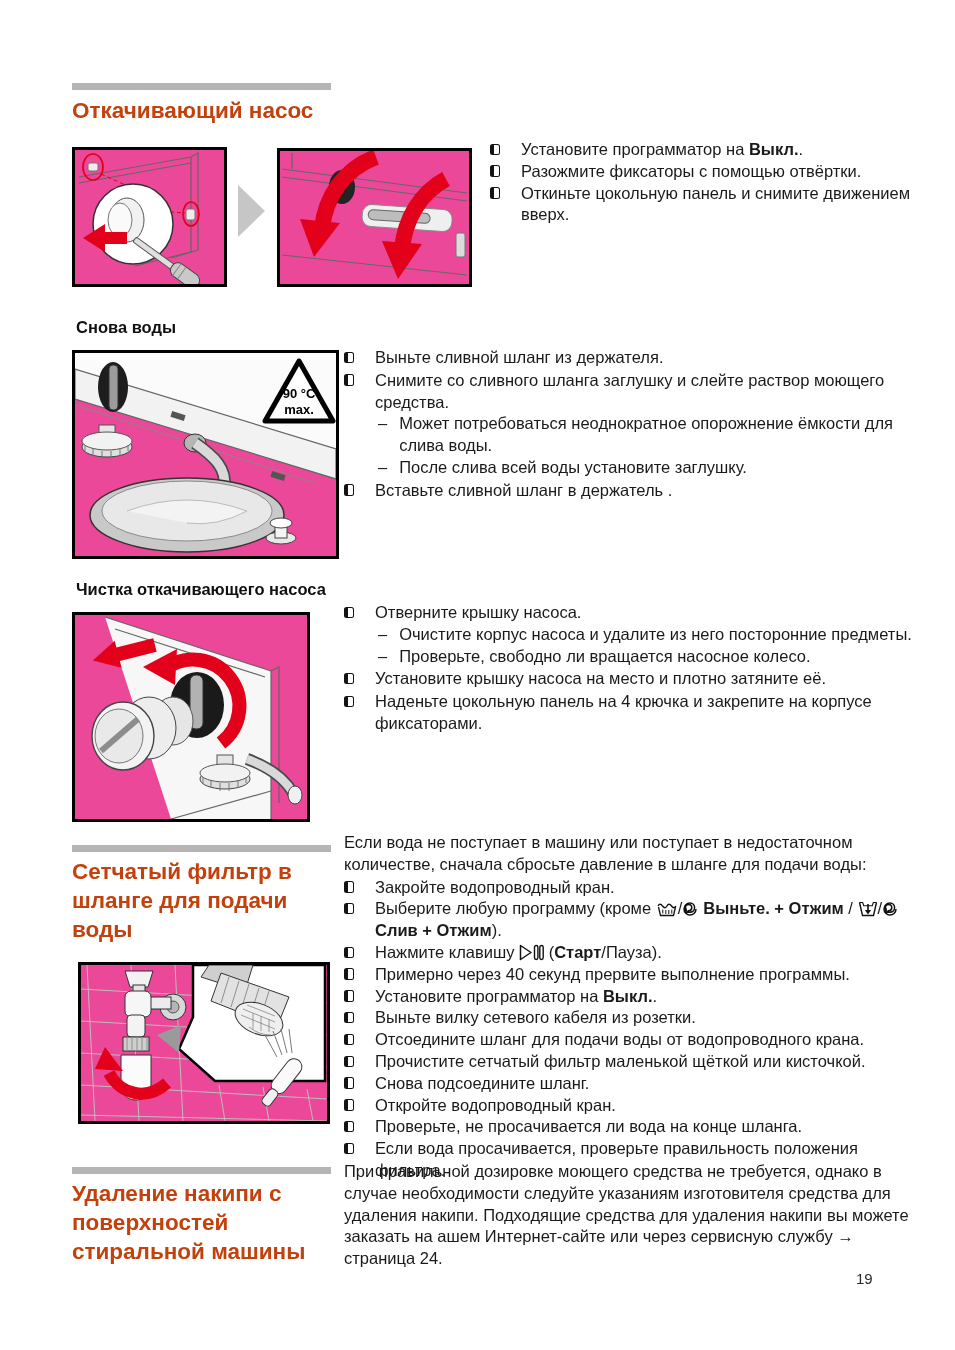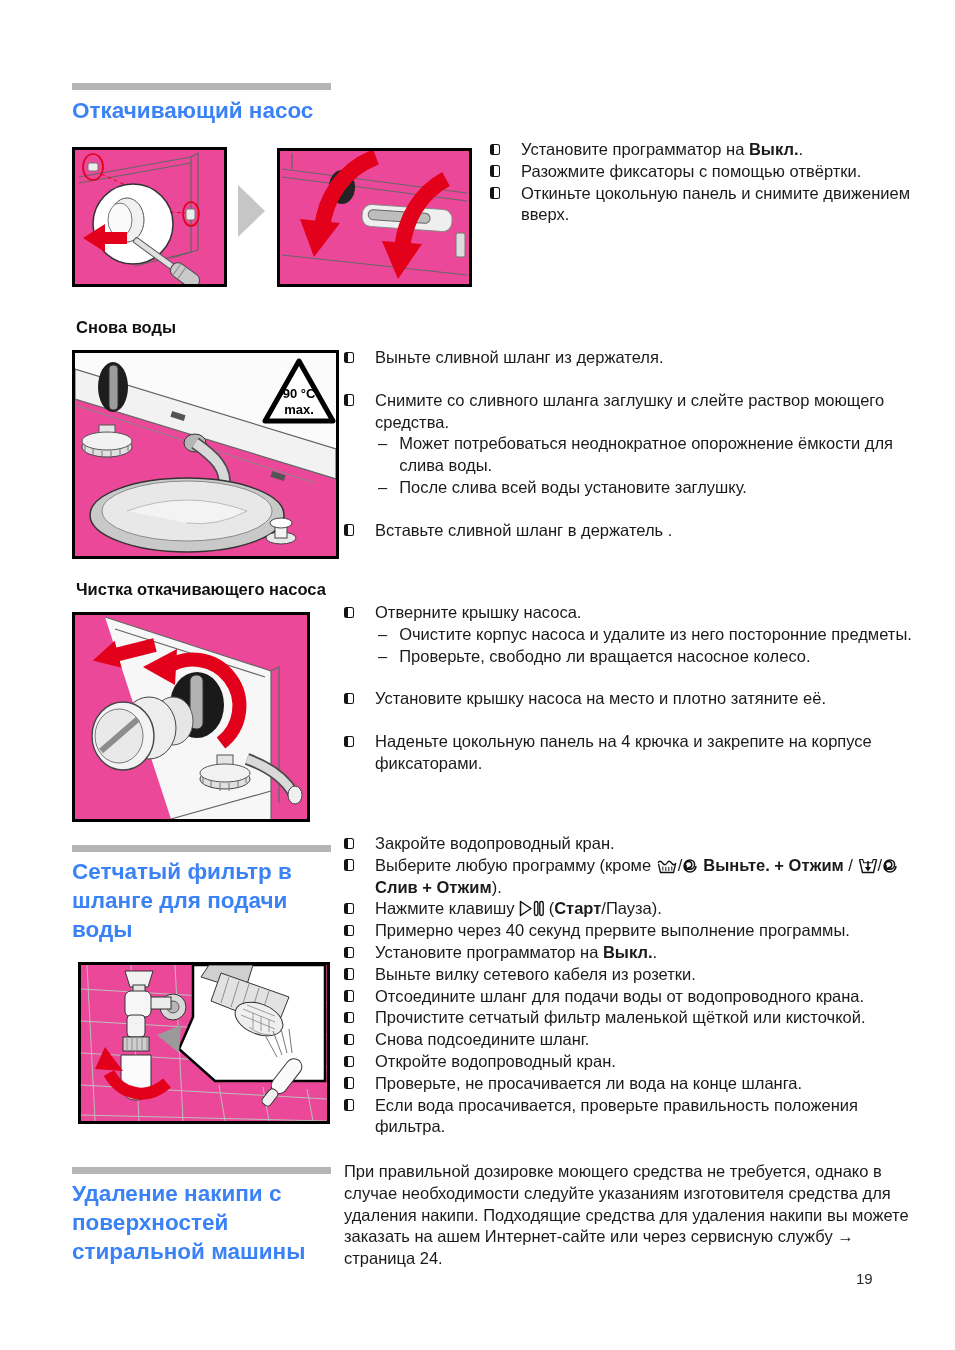--- a/index.html
+++ b/index.html
@@ -1,26 +1,26 @@
 <!DOCTYPE html>
 <html><head>
 <meta charset="utf-8">
 <style>
   *{margin:0;padding:0;box-sizing:border-box}
   html,body{background:#fff}
   #page{position:relative;width:955px;height:1350px;background:#fff;overflow:hidden;
         font-family:"Liberation Sans","DejaVu Sans",sans-serif;color:#1a1a1a}
   .abs{position:absolute}
   .bar{width:259px;height:7px;background:#b5b5b5}
-  .h1{font-size:22.5px;line-height:29px;font-weight:bold;color:#3b82f6}
+  .h1{font-size:22.5px;line-height:29px;font-weight:bold;color:#c2410c}
   .h2{font-size:16.5px;font-weight:bold;color:#101010}
   .txt{font-size:16.5px;line-height:21.8px}
   .fig{border:3px solid #000;background:#ec4899}
   .step{display:flex;gap:21px}
-  .gap{margin-top:21px}
+  .gap{margin-top:1px}
   .cb{flex:0 0 10px;width:10px;height:11.5px;border:1.7px solid #141414;border-left-width:4.2px;
       border-radius:2.5px;margin-top:4.6px}
   .sub{display:flex;gap:12px;padding-left:3px}
   .dash{flex:0 0 auto}
   .tx{flex:1}
   b{font-weight:bold}
   .ic{display:inline-block;vertical-align:-3px}
   .ic.sp{margin-right:5px}
   .tri{width:0;height:0;border-top:26px solid transparent;border-bottom:26px solid transparent;
        border-left:27px solid #c6c6c6}
@@ -291,20 +291,21 @@
       </g>
       <polygon points="76,70 100,60 98,88" fill="#9a9a9a"></polygon>
       <g>
         <path d="M86,118 C66,136 40,130 28,108" stroke="#e2001a" stroke-width="12" fill="none"></path>
         <polygon points="14,104 42,106 24,82" fill="#e2001a"></polygon>
       </g>
     </svg>
   </div>
 
   <div class="abs txt" style="left:344px;top:832px;width:585px">
+    <div>Если вода не поступает в машину или поступает в недостаточном количестве, сначала сбросьте давление в шланге для подачи воды:</div>
     <div style="height:1px"></div>
     <div class="step">
       <span class="cb"></span>
       <div class="tx">Закройте водопроводный кран.</div>
     </div>
     <div class="step">
       <span class="cb"></span>
       <div class="tx"><span>Выберите любую программу (кроме </span><svg class="ic" width="22" height="17" viewBox="0 0 22 17">
             <path d="M2,6 Q4,2.5 6.5,6 Q9,9.5 11,6 Q13,2.5 15.5,6 Q18,9.5 20,6" fill="none" stroke="#111" stroke-width="1.3"></path>
             <path d="M2.5,7 L4.5,15.5 H17.5 L19.5,7" fill="none" stroke="#111" stroke-width="1.3"></path>

